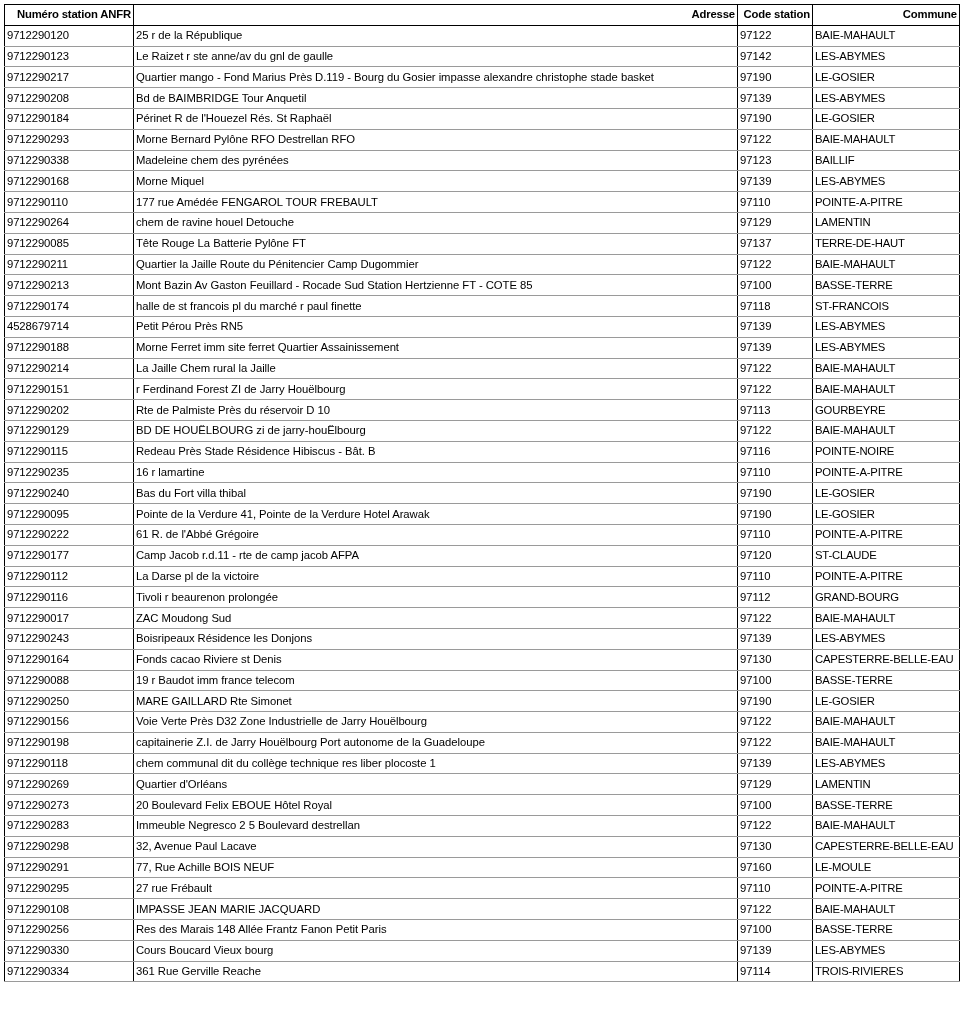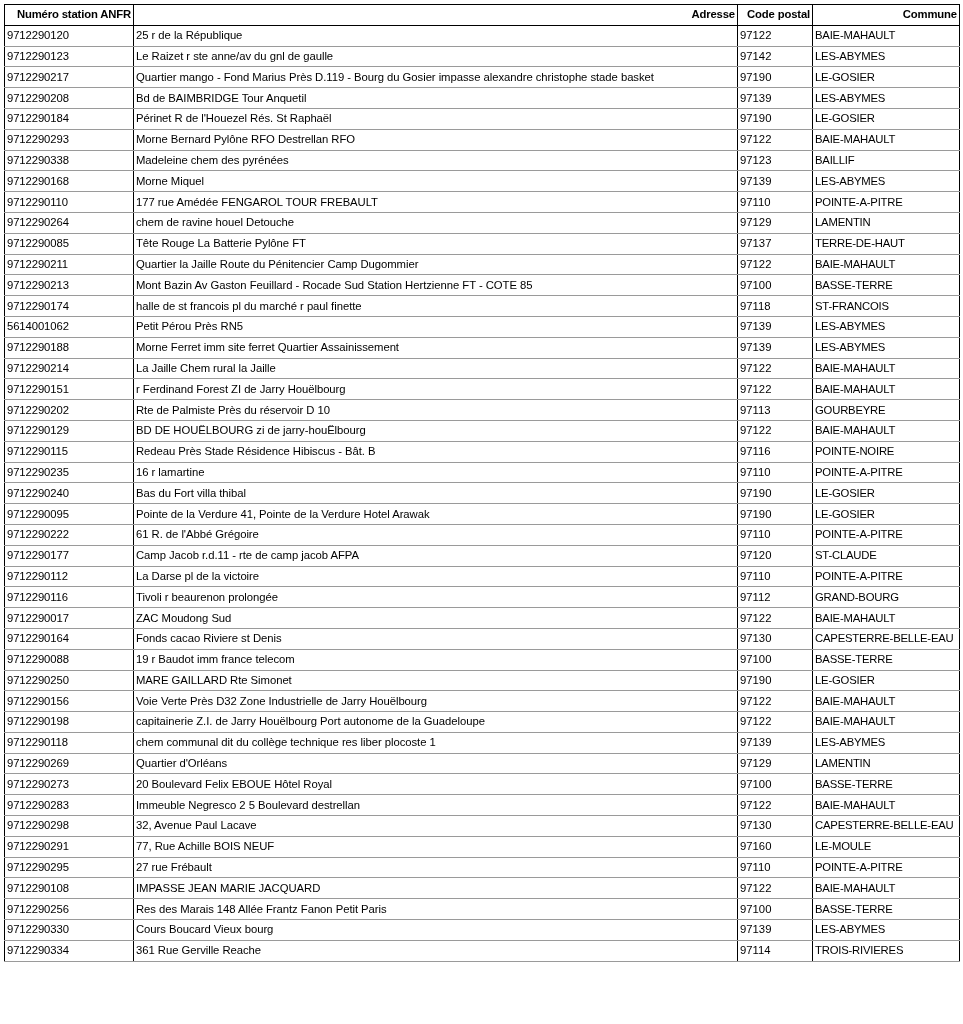--- a/index.html
+++ b/index.html
@@ -94,21 +94,21 @@
     <colgroup>
       <col class="c-num">
       <col class="c-adr">
       <col class="c-cp">
       <col class="c-com">
     </colgroup>
     <thead>
       <tr>
         <th class="h-num">Numéro station ANFR</th>
         <th class="h-adr">Adresse</th>
-        <th class="h-cp">Code postal</th>
+        <th class="h-cp">Code station</th>
         <th class="h-com">Commune</th>
       </tr>
     </thead>
     <tbody id="table-body">
         <tr>
           <td class="cell-num">9712290120</td>
           <td class="cell-adr"> 25 r de la République</td>
           <td class="cell-cp">97122</td>
           <td class="cell-com">BAIE-MAHAULT</td>
         </tr>
@@ -184,21 +184,21 @@
           <td class="cell-cp">97100</td>
           <td class="cell-com">BASSE-TERRE</td>
         </tr>
         <tr>
           <td class="cell-num">9712290174</td>
           <td class="cell-adr">halle de st francois pl du marché r paul finette</td>
           <td class="cell-cp">97118</td>
           <td class="cell-com">ST-FRANCOIS</td>
         </tr>
         <tr>
-          <td class="cell-num">5614001062</td>
+          <td class="cell-num">4528679714</td>
           <td class="cell-adr">Petit Pérou Près  RN5</td>
           <td class="cell-cp">97139</td>
           <td class="cell-com">LES-ABYMES</td>
         </tr>
         <tr>
           <td class="cell-num">9712290188</td>
           <td class="cell-adr"> Morne Ferret imm site ferret Quartier Assainissement</td>
           <td class="cell-cp">97139</td>
           <td class="cell-com">LES-ABYMES</td>
         </tr>
@@ -272,20 +272,26 @@
           <td class="cell-num">9712290116</td>
           <td class="cell-adr">Tivoli r beaurenon prolongée</td>
           <td class="cell-cp">97112</td>
           <td class="cell-com">GRAND-BOURG</td>
         </tr>
         <tr>
           <td class="cell-num">9712290017</td>
           <td class="cell-adr"> ZAC Moudong Sud</td>
           <td class="cell-cp">97122</td>
           <td class="cell-com">BAIE-MAHAULT</td>
+        </tr>
+        <tr>
+          <td class="cell-num">9712290243</td>
+          <td class="cell-adr">Boisripeaux Résidence les Donjons</td>
+          <td class="cell-cp">97139</td>
+          <td class="cell-com">LES-ABYMES</td>
         </tr>
         <tr>
           <td class="cell-num">9712290164</td>
           <td class="cell-adr">Fonds cacao Riviere st Denis</td>
           <td class="cell-cp">97130</td>
           <td class="cell-com">CAPESTERRE-BELLE-EAU</td>
         </tr>
         <tr>
           <td class="cell-num">9712290088</td>
           <td class="cell-adr"> 19 r Baudot imm france telecom</td>

